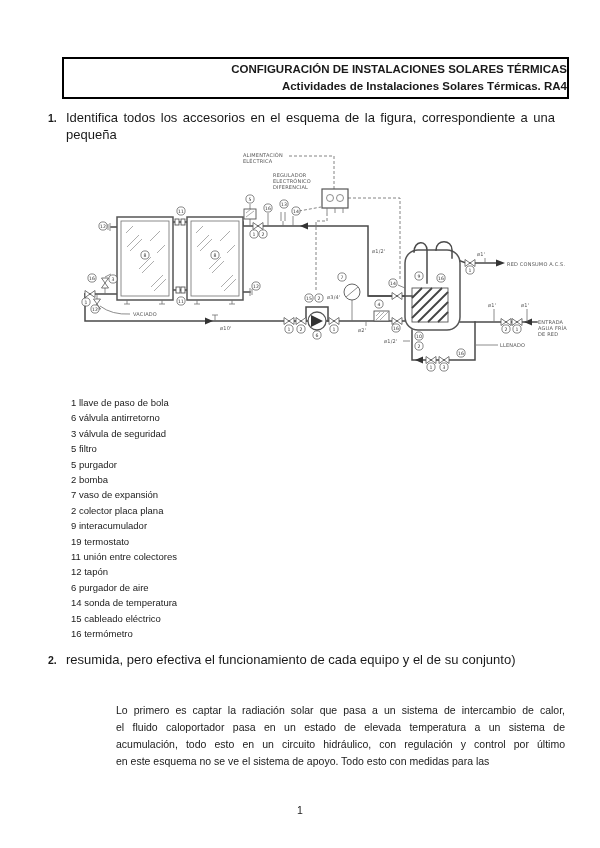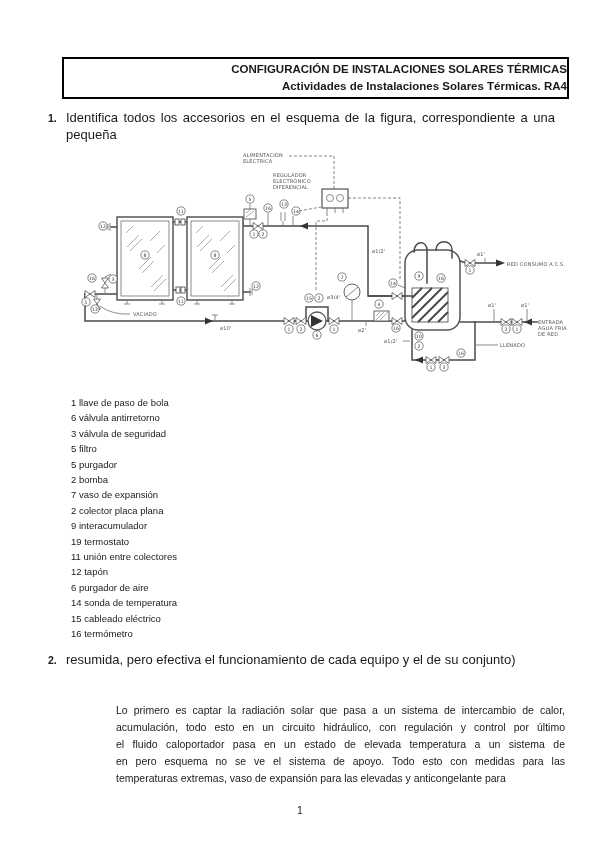--- a/index.html
+++ b/index.html
@@ -323,19 +323,18 @@
 
 <div class="qitem" style="left:48px;top:652px;">
   <div class="qnum">2.</div>
   <div class="qtext justify">
       <div class="jline">resumida, pero efectiva el funcionamiento de cada equipo y el de su conjunto)</div>
     </div>
 </div>
 
 <div class="answer justify">
     <div class="jline">Lo primero es captar la radiación solar que pasa a un sistema de intercambio de calor,</div>
+    <div class="jline">el fluido caloportador pasa en un estado de elevada temperatura a un sistema de</div>
     <div class="jline">acumulación, todo esto en un circuito hidráulico, con regulación y control por último</div>
-    <div class="jline">el fluido caloportador pasa en un estado de elevada temperatura a un sistema de</div>
-    <div class="jline">en pero esquema no se ve el sistema de apoyo. Todo esto con medidas para las</div>
-    <div class="jline">temperaturas extremas, vaso de expansión para las elevadas y anticongelante para</div>
+    <div class="jline">en este esquema no se ve el sistema de apoyo. Todo esto con medidas para las</div>
   </div>
 
 <div class="pagenum">1</div>
 
 </body></html>

